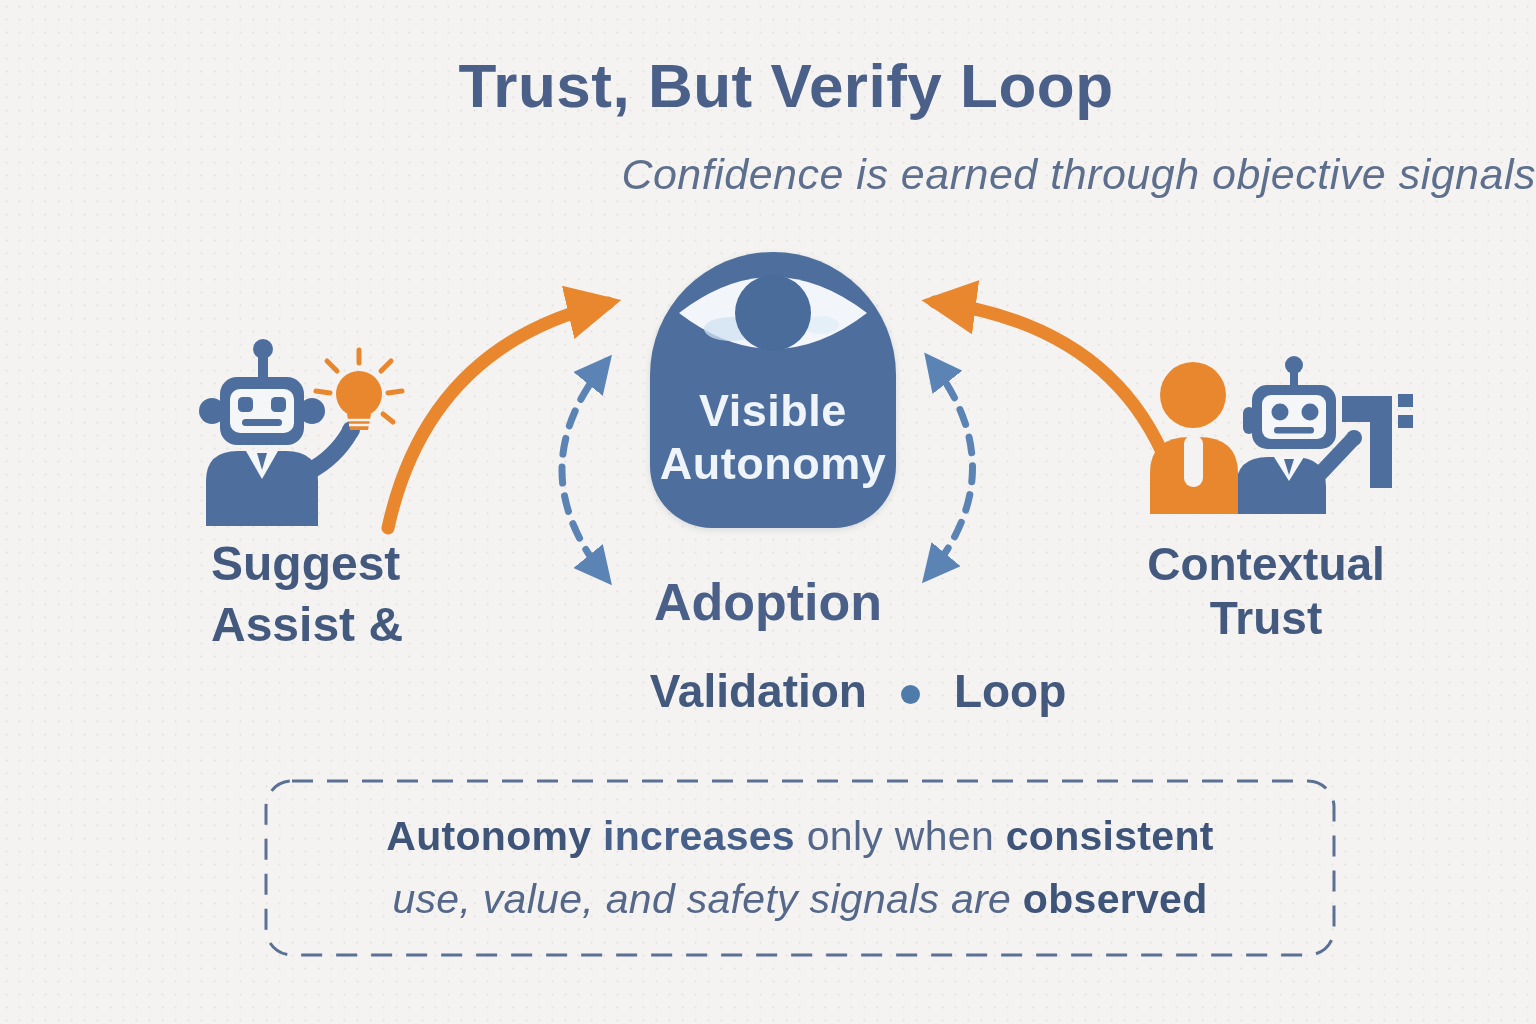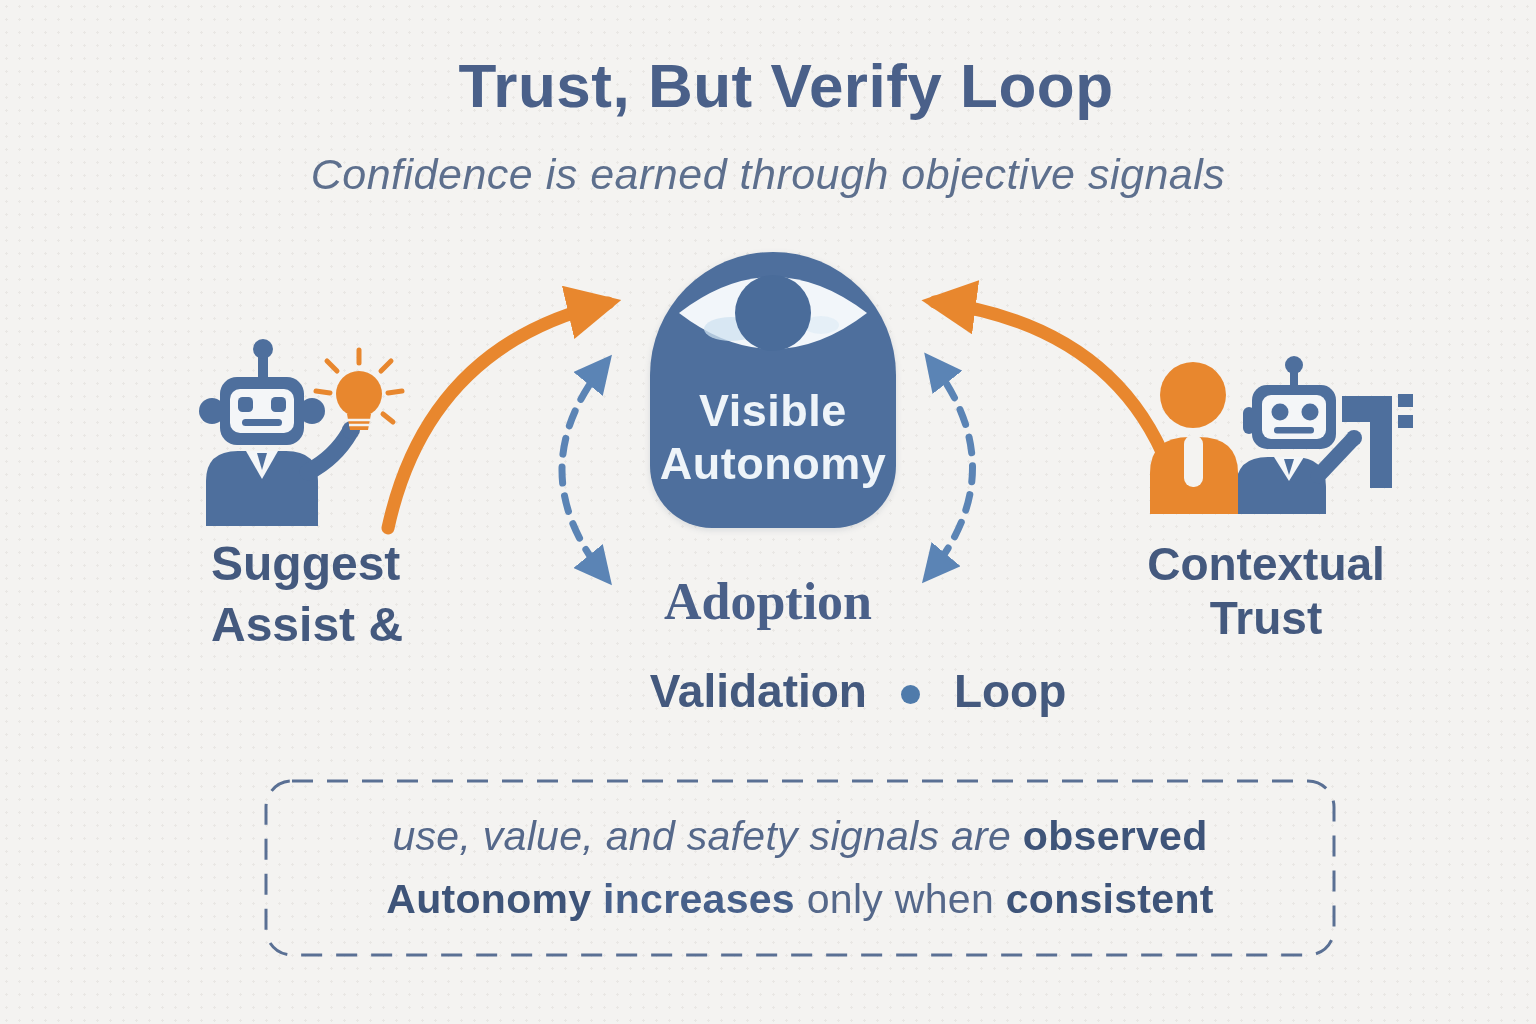--- a/index.html
+++ b/index.html
@@ -18,21 +18,21 @@
     position:relative;width:1536px;height:1024px;
     background-color:var(--background);
     background-image:radial-gradient(#e9e7e4 1px, transparent 1.2px);
     background-size:13px 13px;
   }
   .title{
     position:absolute;left:0;right:0;top:50px;text-align:center;
     font-size:62px;font-weight:700;color:var(--heading-blue);letter-spacing:.5px;padding-left:36px;
   }
   .subtitle{
-    position:absolute;left:0;right:0;top:150px;text-align:center;
+    position:absolute;left:0;right:0;top:150px;text-align:right;
     font-size:43px;font-style:italic;color:var(--muted-blue);letter-spacing:.5px;
   }
   .arrow-layer{position:absolute;left:0;top:0;width:1536px;height:1024px;z-index:1;pointer-events:none}
   .center-node{
     position:absolute;left:650px;top:252px;width:246px;height:276px;z-index:2;
     background:var(--primary-blue);
     border-radius:123px 123px 62px 62px;
     display:flex;flex-direction:column;align-items:center;
     box-shadow:0 2px 6px rgba(60,80,110,.15);
     gap:8px;
@@ -47,21 +47,21 @@
   .left-label{
     position:absolute;left:211px;top:534px;
     font-size:48px;font-weight:700;color:var(--label-blue);line-height:1.27;
   }
   .right-label{
     position:absolute;left:1096px;top:537px;width:340px;text-align:center;
     font-size:46px;font-weight:700;color:var(--label-blue);
   }
   .adoption-label{
     position:absolute;left:618px;top:572px;width:300px;text-align:center;
-    font-size:52px;font-weight:700;color:var(--heading-blue);z-index:2;font-family:Liberation Serif, serif;
+    font-size:52px;font-weight:700;color:var(--heading-blue);z-index:2;
   }
   .signal-row{
     position:absolute;left:638px;top:664px;width:440px;z-index:2;
     display:flex;align-items:center;justify-content:center;gap:34px;
     font-size:46px;font-weight:700;color:var(--label-blue);
   }
   .dot-sep{width:19px;height:19px;border-radius:50%;background:#4f7bab;margin-top:6px}
   .footnote{
     position:absolute;left:264px;top:779px;width:1072px;height:178px;z-index:2;
   }
@@ -193,21 +193,21 @@
     <span class="dot-sep"></span>
     <span>Loop</span>
   </div>
 
   <div class="footnote">
     <svg class="border-svg" width="1072" height="178" viewBox="0 0 1072 178">
       <rect x="2" y="2" width="1068" height="174" rx="26" fill="none" stroke="#5a7094" stroke-width="3" stroke-dasharray="21 14"></rect>
     </svg>
     <div class="inner">
       <div class="fn-line">
+        <span class="fn-bold">Autonomy </span><span class="fn-semi">increases </span><span class="fn-reg">only when </span><span class="fn-bold">consistent</span>
+      </div>
+      <div class="fn-line">
         <span class="fn-italic">use, value, and safety signals are </span><span class="fn-bold">observed</span>
       </div>
-      <div class="fn-line">
-        <span class="fn-bold">Autonomy </span><span class="fn-semi">increases </span><span class="fn-reg">only when </span><span class="fn-bold">consistent</span>
-      </div>
     </div>
   </div>
 
 </div>
 
 </body></html>

